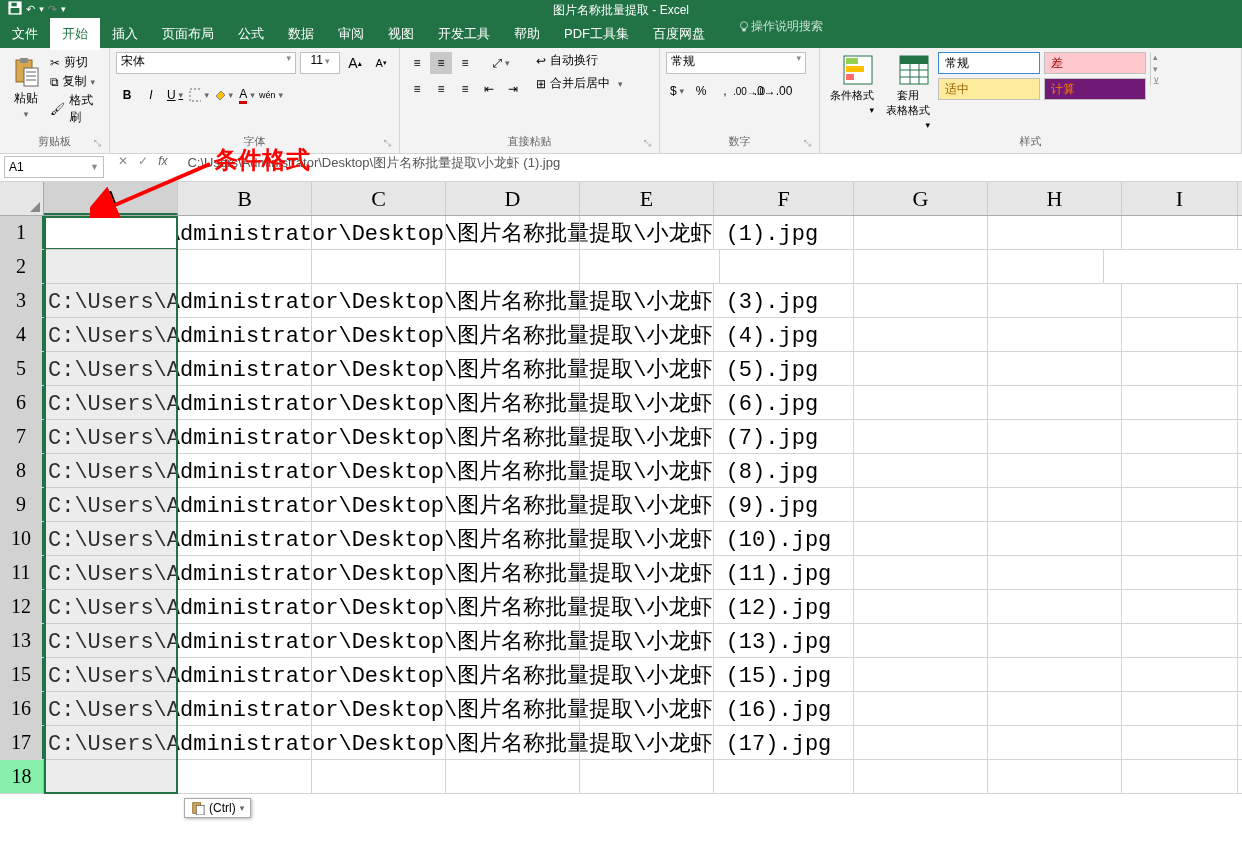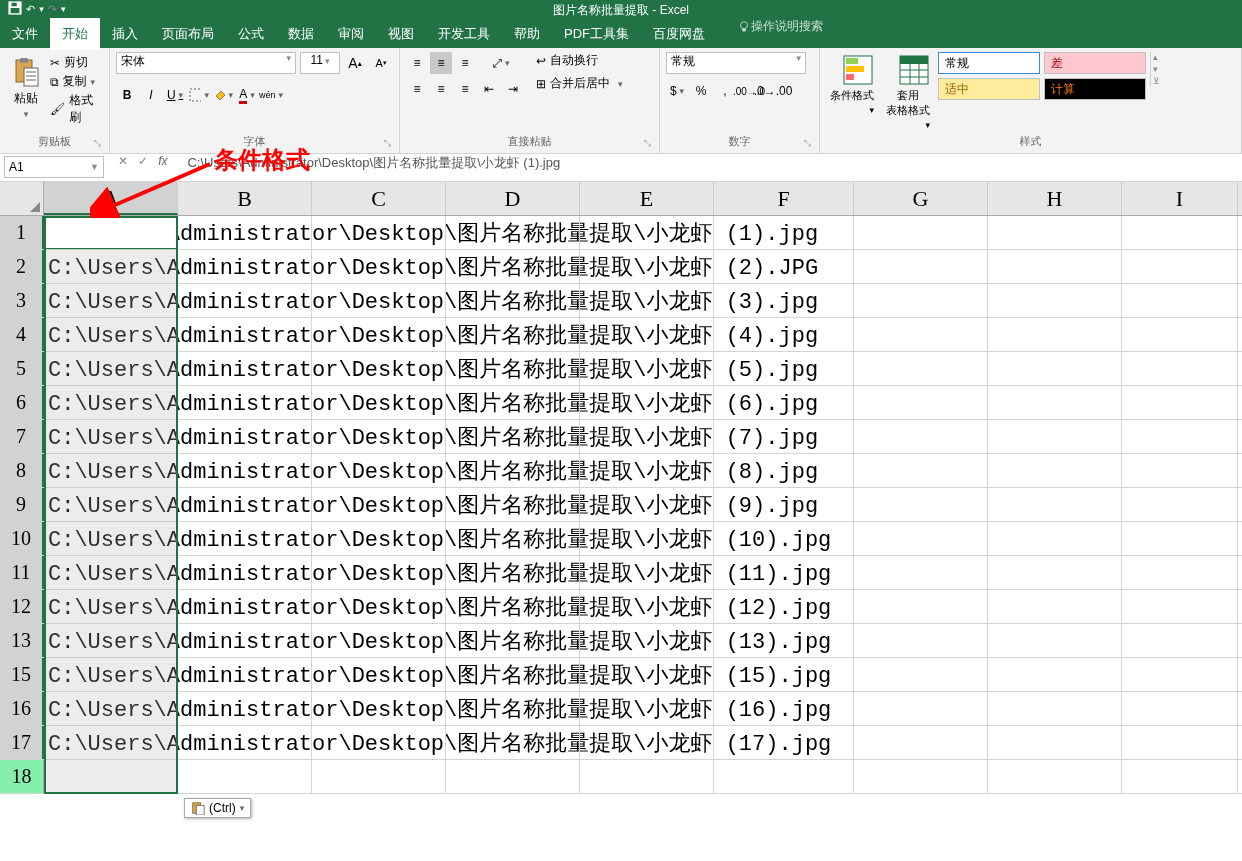--- a/index.html
+++ b/index.html
@@ -52,21 +52,21 @@
 
 
 .style-big { display:flex; flex-direction:column; align-items:flex-end; font-size:11px; gap:2px; padding:2px 4px;}
 .style-big .icon-lg{ width:32px; height:32px;}
 .style-gallery { display:flex; flex-direction:column; gap:4px;}
 .style-row { display:flex; gap:4px;}
 .style-cell { width:102px; height:22px; border:1px solid #c0c0c0; display:flex; align-items:center; padding:0 6px; font-size:12px;}
 .style-normal { background:#fff; border-color:#3b87d8;}
 .style-bad { background:#ffc7ce; color:#9c0006;}
 .style-good { background:#ffeb9c; color:#9c6500;}
-.style-calc { background:#000000; color:#fa7d00;}
+.style-calc { background:#701a75; color:#fa7d00;}
 
 
 .fbar { display:flex; align-items:flex-start; border-bottom:1px solid #d4d4d4; height:28px; background:#fff; position:relative;}
 .namebox { width:100px; height:22px; border:1px solid #c0c0c0; margin:2px 0 2px 4px; display:flex; align-items:center; padding:0 4px; font-size:12px;}
 .namebox .dd { margin-left:auto; color:#888; font-size:9px;}
 .fbar-icons { display:flex; gap:10px; padding:0 14px; color:#888;}
 .fx { font-style:italic; color:#666;}
 .formula-input { flex:1; padding:0 6px; font-size:13px; color:#555;}
 .annot { position:absolute; left:214px; top:-10px; color:#ff0000; font-size:24px; font-weight:bold; background:transparent; z-index:50;}
 .arrow { position:absolute; z-index:49;}
@@ -346,23 +346,20 @@
         <div class="cell C"></div>
         <div class="cell D"></div>
         <div class="cell E"></div>
         <div class="cell F"></div>
         <div class="cell G"></div>
         <div class="cell H"></div>
         <div class="cell I"></div>
       </div>
       <div class="row">
         <div class="rowh sel">2</div>
-        <div class="cell A">
-          <span class="overflow">C:\Users\Administrator\Desktop\图片名称批量提取\小龙虾 (2).JPG</span>
-        </div>
         <div class="cell B"></div>
         <div class="cell C"></div>
         <div class="cell D"></div>
         <div class="cell E"></div>
         <div class="cell F"></div>
         <div class="cell G"></div>
         <div class="cell H"></div>
         <div class="cell I"></div>
       </div>
       <div class="row">

